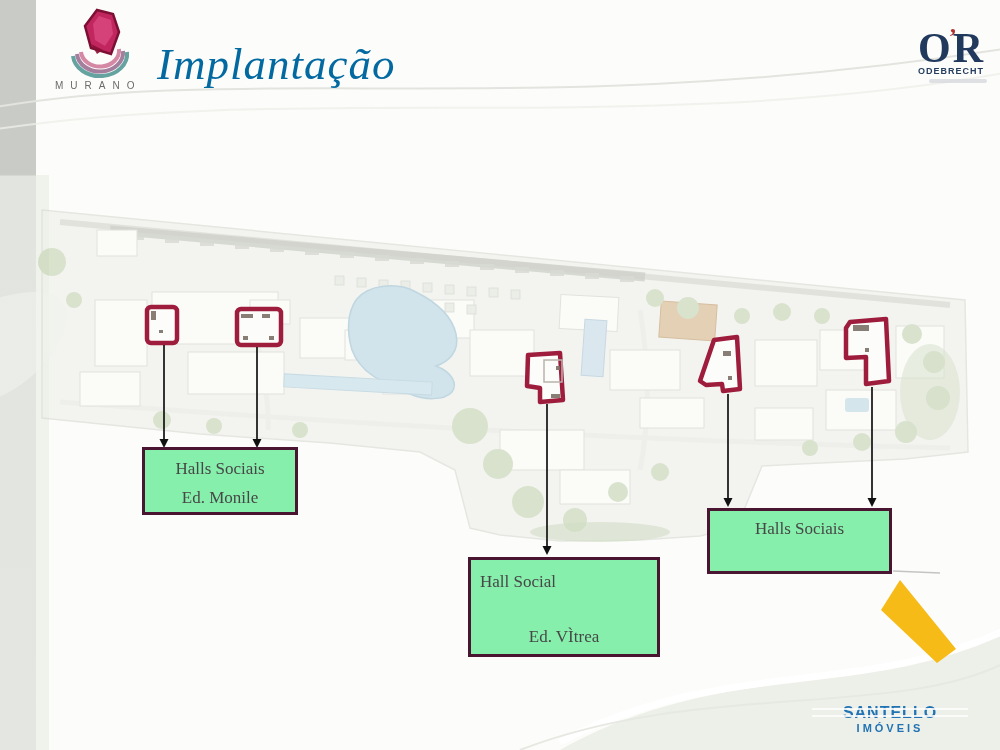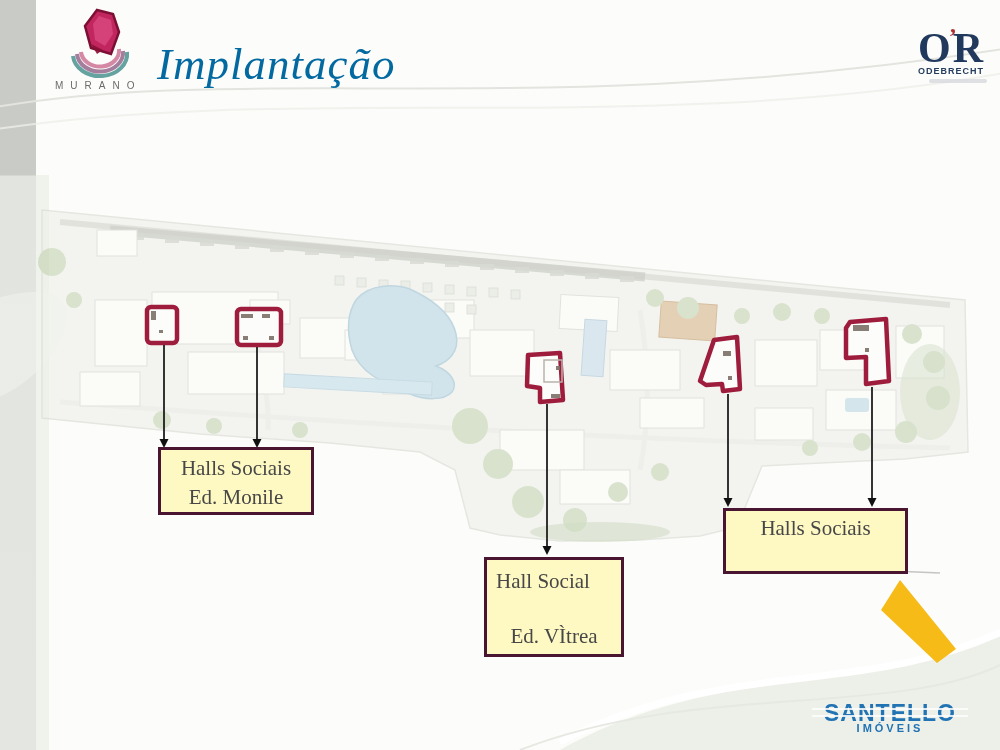--- a/index.html
+++ b/index.html
@@ -23,31 +23,31 @@
   .odebrecht{position:absolute;left:918px;top:14px;width:80px;text-align:left;}
   .odb-mark{font-family:"Liberation Serif",serif;font-size:42px;line-height:44px;
     color:#20395c;font-weight:bold;letter-spacing:-2px;}
   .odb-apos{color:#b03030;font-size:24px;vertical-align:18px;letter-spacing:-4px;}
   .odb-name{font-family:"Liberation Sans",sans-serif;font-size:9px;font-weight:bold;
     letter-spacing:1px;color:#243d5e;margin-top:-4px;}
   .odb-line{height:4px;background:#d9dbde;width:58px;margin:3px auto 0;border-radius:2px;opacity:.85;}
   
   .plan{position:absolute;left:0;top:0;width:1000px;height:750px;}
   
-  .label-box{position:absolute;background:#fef9c3;border:3px solid #4a1530;
-    color:#474747;font-size:21px;line-height:29px;text-align:center;box-sizing:border-box;margin-left:16px;}
+  .label-box{position:absolute;background:#86efac;border:3px solid #4a1530;
+    color:#474747;font-size:17px;line-height:29px;text-align:center;box-sizing:border-box;}
   .lb-monile{left:142px;top:447px;width:156px;height:68px;padding-top:4px;}
-  .lb-vitrea{left:468px;top:557px;width:140px;height:100px;text-align:left;}
+  .lb-vitrea{left:468px;top:557px;width:192px;height:100px;text-align:left;}
   .lb-vitrea .l1{margin:7px 0 0 9px;}
   .lb-vitrea .l2{margin:26px 0 0 0;text-align:center;}
   .lb-chiaro{left:707px;top:508px;width:185px;height:66px;padding-top:3px;}
   
   .santello{position:absolute;left:798px;top:700px;width:184px;text-align:center;
     font-family:"Liberation Sans",sans-serif;color:#2173b4;}
-  .santello .name{font-size:23px;font-weight:bold;letter-spacing:1px;line-height:26px;}
+  .santello .name{font-size:16px;font-weight:bold;letter-spacing:1px;line-height:26px;}
   .santello .sub{font-size:11px;font-weight:bold;letter-spacing:3px;margin-top:-4px;}
   .santello .stripe{position:absolute;left:14px;right:14px;height:2px;background:#fdfdfc;opacity:.85;}
   .ribbon{position:absolute;left:0;top:0;width:1000px;height:750px;pointer-events:none;}
 </style>
 </head>
 <body>
 
 <div class="left-bar"></div>
 <div class="left-bar2"></div>
 

